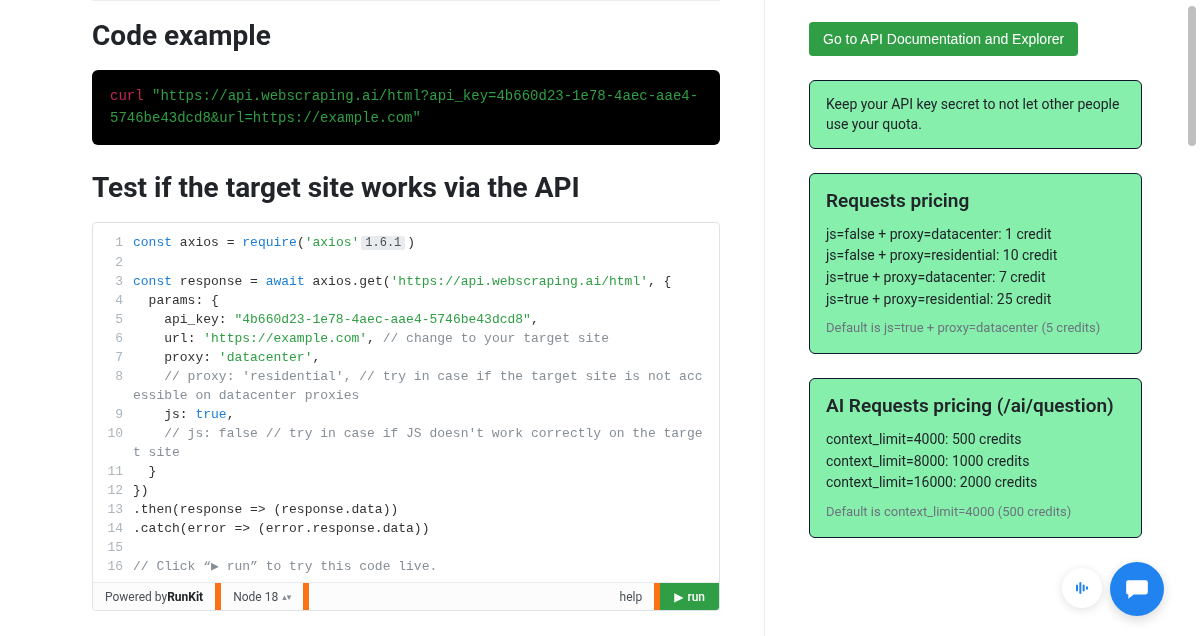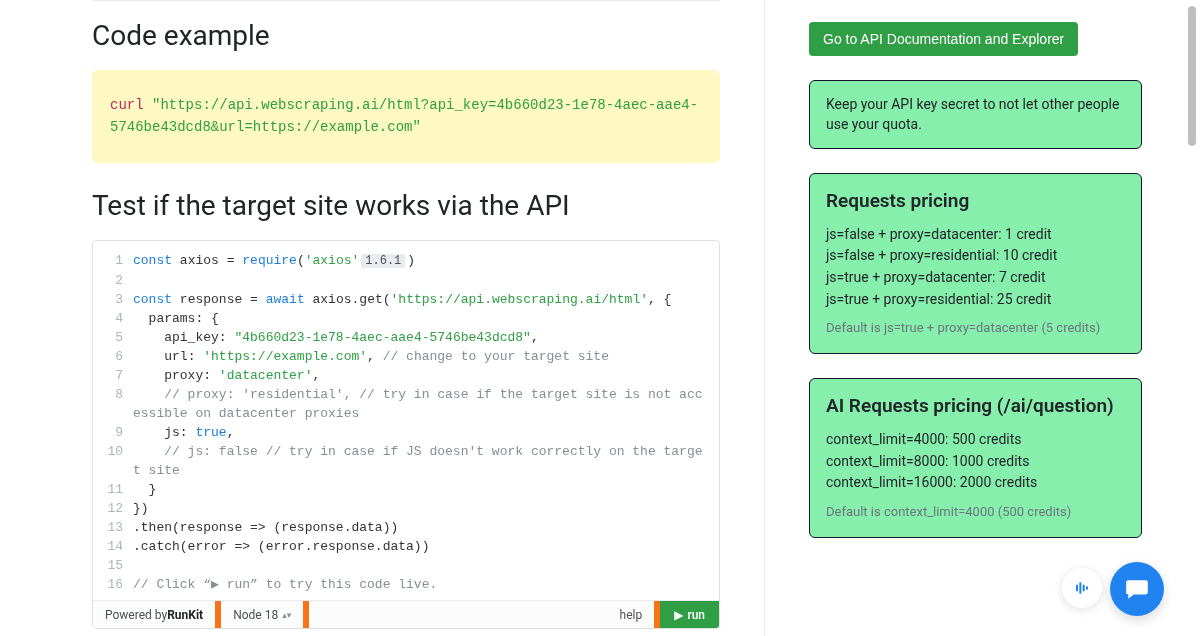--- a/index.html
+++ b/index.html
@@ -34,28 +34,28 @@
     border-left: 1px solid #e9ecef;
     padding: 22px 58px 22px 44px;
   }
   .hr-top {
     border: none;
     border-top: 1px solid #e9ecef;
     margin: 0 0 18px 0;
   }
   h2.section-title {
     font-size: 28px;
-    font-weight: 400;
+    font-weight: 700;
     margin: 14px 0 18px 0;
     color: #212529;
   }
   .curl-box {
-    background: #fef9c3;
+    background: #000000;
     border-radius: 6px;
-    padding: 25px 18px;
+    padding: 16px 18px;
     font-family: "SFMono-Regular", Consolas, "Liberation Mono", Menlo, monospace;
     font-size: 14px;
     line-height: 1.55;
     color: #212529;
     margin-bottom: 26px;
     word-break: break-all;
   }
   .tok-cmd { color: #c2255c; }
   .tok-str { color: #2f9e44; }
   .code-editor {

